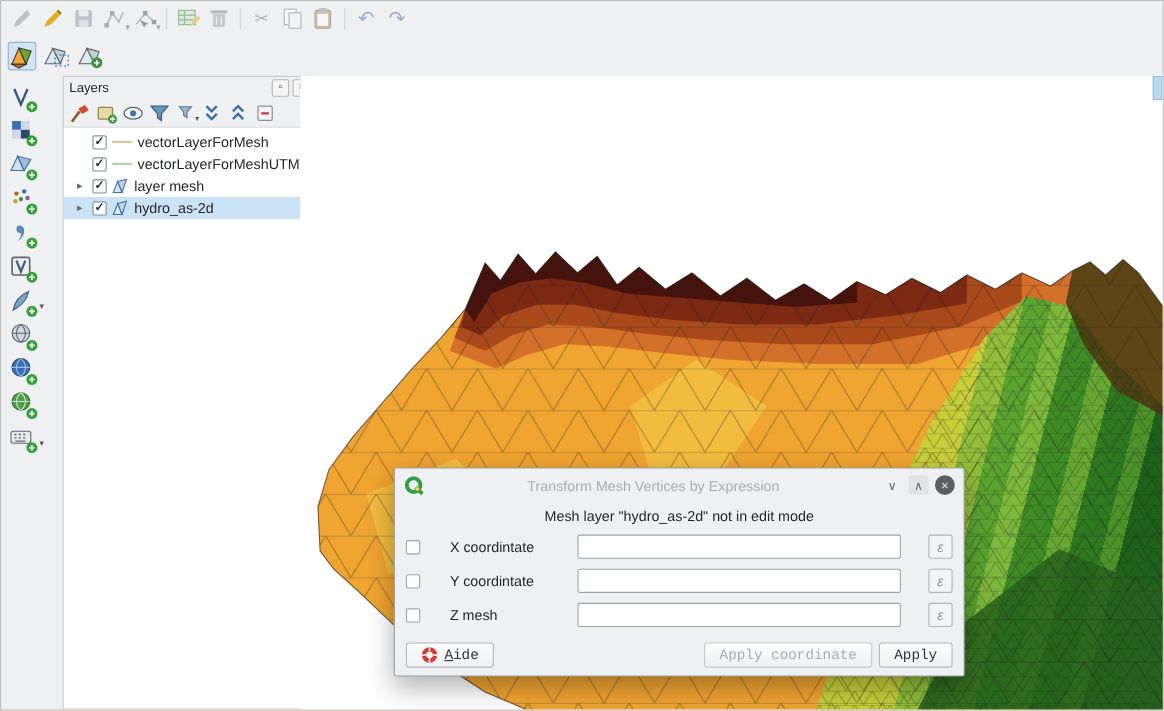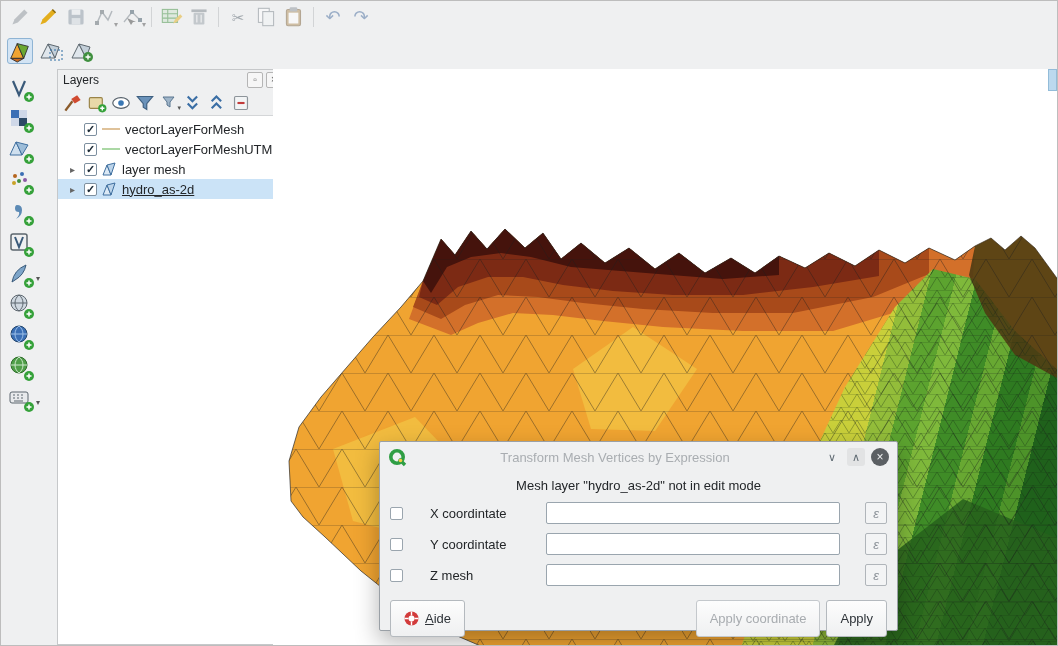--- a/index.html
+++ b/index.html
@@ -39,51 +39,51 @@
   .tree{flex:1;background:#ffffff;border-top:1px solid #d4d6d8;padding-top:3px;overflow:hidden;}
   .trow{height:20px;display:flex;align-items:center;gap:5px;padding-left:26px;}
   .trow.has-exp{padding-left:8px;}
   .trow.selected{background:#cbe3f7;}
   .expander{width:13px;color:#666;font-size:10px;text-align:center;flex:none;}
   .cb{width:13px;height:13px;background:#fff;border:1px solid #7d8f9f;border-radius:2px;
       display:flex;align-items:center;justify-content:center;font-size:11px;font-weight:bold;
       color:#1d2b36;line-height:1;box-sizing:border-box;flex:none;}
   .lsym{width:18px;height:2px;flex:none;}
   .tlabel{white-space:nowrap;}
-  .ulined{text-decoration:underline;}
+  .ulined{}
   
   .canvas{position:absolute;left:272px;top:68px;right:0;bottom:0;background:#fff;overflow:hidden;}
   .vstrip{position:absolute;right:0;top:0;width:9px;height:22px;background:#bcd9ee;
           border:1px solid #93bcd9;box-sizing:border-box;}
   
-  .dialog{position:absolute;left:357px;top:440px;width:519px;height:190px;background:#eff0f1;
+  .dialog{position:absolute;left:357px;top:424px;width:519px;height:190px;background:#eff0f1;
           border:1px solid #9aa0a6;border-radius:2px;box-shadow:0 10px 24px rgba(0,0,0,.3);
-          box-sizing:border-box;margin-left:21px;}
+          box-sizing:border-box;}
   .dtitle{height:30px;display:flex;align-items:center;padding:0 8px;gap:6px;}
   .dtitle-text{flex:1;text-align:center;color:#a9adb1;font-size:13px;}
   .dchev{width:18px;height:18px;display:flex;align-items:center;justify-content:center;
          color:#5f6a72;font-size:11px;border-radius:3px;}
   .dchev.hov{background:#e2e3e4;}
   .dclose{width:18px;height:18px;border-radius:50%;background:#5b5f63;color:#eef0f1;
           display:flex;align-items:center;justify-content:center;font-size:12px;line-height:1;}
   .dmsg{text-align:center;margin:6px 0 8px;color:#232629;}
   .drow{display:flex;align-items:center;height:24px;margin:7px 10px;gap:20px;}
   .dcb{width:13px;height:13px;background:#fff;border:1px solid #9aa5ae;border-radius:2px;
        box-sizing:border-box;flex:none;}
   .dlabel{width:96px;padding-left:7px;flex:none;}
   .dinput{flex:1;height:22px;border:1px solid #9aa5ae;background:#fff;border-radius:2px;
           box-sizing:border-box;font-family:"Liberation Sans",sans-serif;font-size:13px;padding:0 4px;}
   .ebtn{width:22px;height:22px;margin-left:5px;border:1px solid #b0b5ba;background:#f3f4f5;
         border-radius:2px;color:#8a9097;font-style:italic;display:flex;align-items:center;
         justify-content:center;font-size:13px;flex:none;box-sizing:border-box;}
   .dbuttons{display:flex;align-items:center;margin:13px 10px 0;gap:6px;}
   .spacer{flex:1;}
-  .btn{height:37px;padding:0 13px;border:1px solid #b4b9be;border-radius:3px;
+  .btn{height:23px;padding:0 13px;border:1px solid #b4b9be;border-radius:3px;
        background:linear-gradient(#fdfdfd,#eff0f1);display:flex;align-items:center;gap:6px;
-       font-size:13px;color:#2e3338;box-sizing:border-box;}
+       font-size:13px;color:#2e3338;box-sizing:border-box;font-family:Liberation Mono, monospace;}
   .btn.disabled{color:#a8acb0;border-color:#c4c8cc;}
   .accel{text-decoration:underline;}
 </style>
 </head>
 <body>
 
 <div class="app">
 
   <div class="tb1">
     <svg class="tbtn dis" width="24" height="24" viewBox="0 0 24 24">

